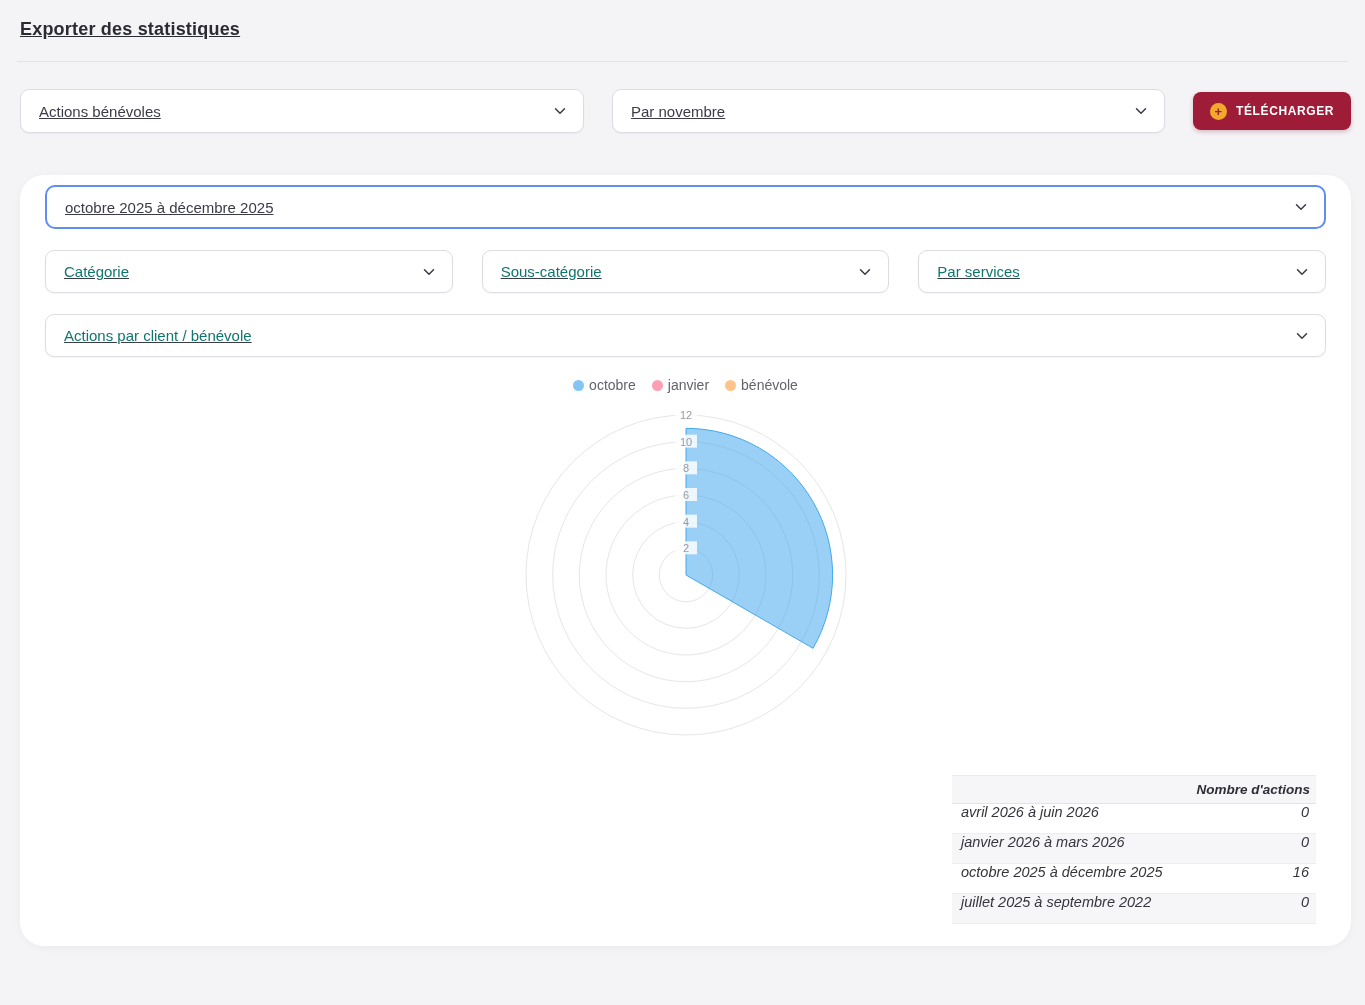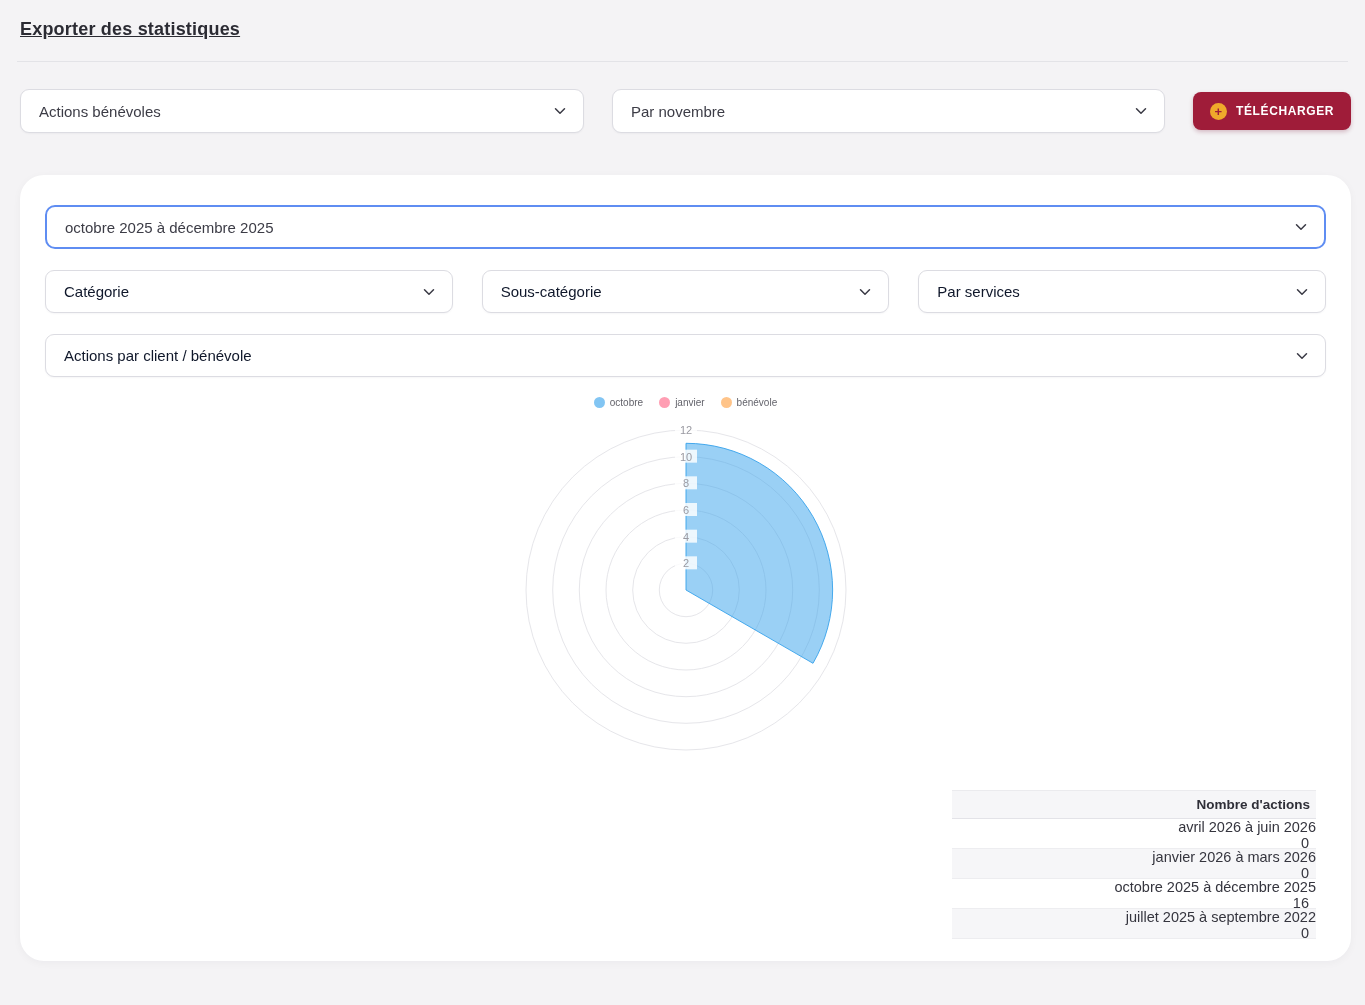--- a/index.html
+++ b/index.html
@@ -14,68 +14,68 @@
   .page-header { padding:19px 20px 21px; }
   .page-title { margin:0; font-size:18px; font-weight:700; color:#2b2b33; letter-spacing:.2px;text-decoration:underline; }
   .divider { border-top:1px solid #e3e3e7; margin:0 17px; }
 
   
   .toolbar { display:flex; align-items:center; gap:28px; margin:27px 14px 0 20px; }
   .select {
     display:flex; align-items:center; justify-content:space-between;
     background:#fff; border:1px solid #dcdce2; border-radius:9px;
     height:44px; padding:0 14px 0 18px; font-size:15px; color:#3c3c46;
-    cursor:pointer; box-shadow:0 1px 2px rgba(20,20,40,.04);
+    cursor:pointer; box-shadow:0 1px 2px rgba(20,20,40,.04);text-decoration:underline;
   }
   .select-dataset { width:564px; }
   .select-period { flex:1; }
   .chev { flex:0 0 auto; }
   .btn-download {
     display:flex; align-items:center; gap:9px;
     height:38px; padding:0 17px; border:none; border-radius:8px;
     background:#9f1c39; color:#fff; font-family:inherit;
     font-size:12px; font-weight:700; letter-spacing:.6px; cursor:pointer;
     box-shadow:0 2px 4px rgba(120,20,50,.25);
   }
   .plus-icon {
     width:17px; height:17px; border-radius:50%; background:#f0a92b;
     color:#9f1c39; font-weight:700; font-size:13px; line-height:17px; text-align:center;
   }
 
   
   .card {
     background:#fff; border-radius:24px; margin:42px 14px 20px 20px;
-    padding:30px 25px 22px; box-shadow:0 2px 8px rgba(20,20,40,.04);
+    padding:10px 25px 22px; box-shadow:0 2px 8px rgba(20,20,40,.04);
   }
   .range-select {
     border:2px solid #5f8df2; height:44px; border-radius:10px;
     margin-bottom:21px; box-shadow:none;
   }
   .filter-row { display:flex; gap:29px; margin-bottom:21px; }
   .filter-row .select { flex:1; height:43px; }
-  .ph { color:#0f172a; }
+  .ph { color:#0f766e; }
   .wide-select { height:43px; margin-bottom:12px; }
 
   
   .chart-area { margin-top:20px; }
   .legend { display:flex; justify-content:center; align-items:center; gap:16px; }
   .legend-item { display:flex; align-items:center; cursor:pointer; }
   .legend-dot { width:11px; height:11px; border-radius:50%; display:inline-block; opacity:.62; }
-  .legend-label { font-size:10px; color:#63636b; margin-left:5px; }
+  .legend-label { font-size:14px; color:#63636b; margin-left:5px; }
   #polar-chart { display:block; margin:4px auto 0; }
 
   
-  .stats-table { width:364px; margin:34px 10px 0 auto; font-size:14.5px; color:#35353e; }
+  .stats-table { width:364px; margin:34px 10px 0 auto; font-size:14.5px; color:#35353e;font-style:italic; }
   .thead {
     display:flex; align-items:center; height:29px;
     background:#f6f6f8; border-top:1px solid #ebebee; border-bottom:1px solid #e3e3e8;
   }
   .th-label { flex:1; }
   .th-num { width:130px; text-align:right; padding-right:6px; font-weight:700; font-size:13.5px; color:#2f2f38; }
-  .trow { display:flex; align-items:flex-end; height:30px; border-bottom:1px solid #ededf0;flex-direction:column; }
+  .trow { display:flex; align-items:flex-start; height:30px; border-bottom:1px solid #ededf0; }
   .trow:nth-child(even) { background:#f6f6f8; }
   .tcell-label { flex:1; padding-left:9px; }
   .tcell-num { width:120px; text-align:right; padding-right:7px; }
 </style>
 </head>
 <body>
 
 <div class="page">
 
   <header class="page-header">

